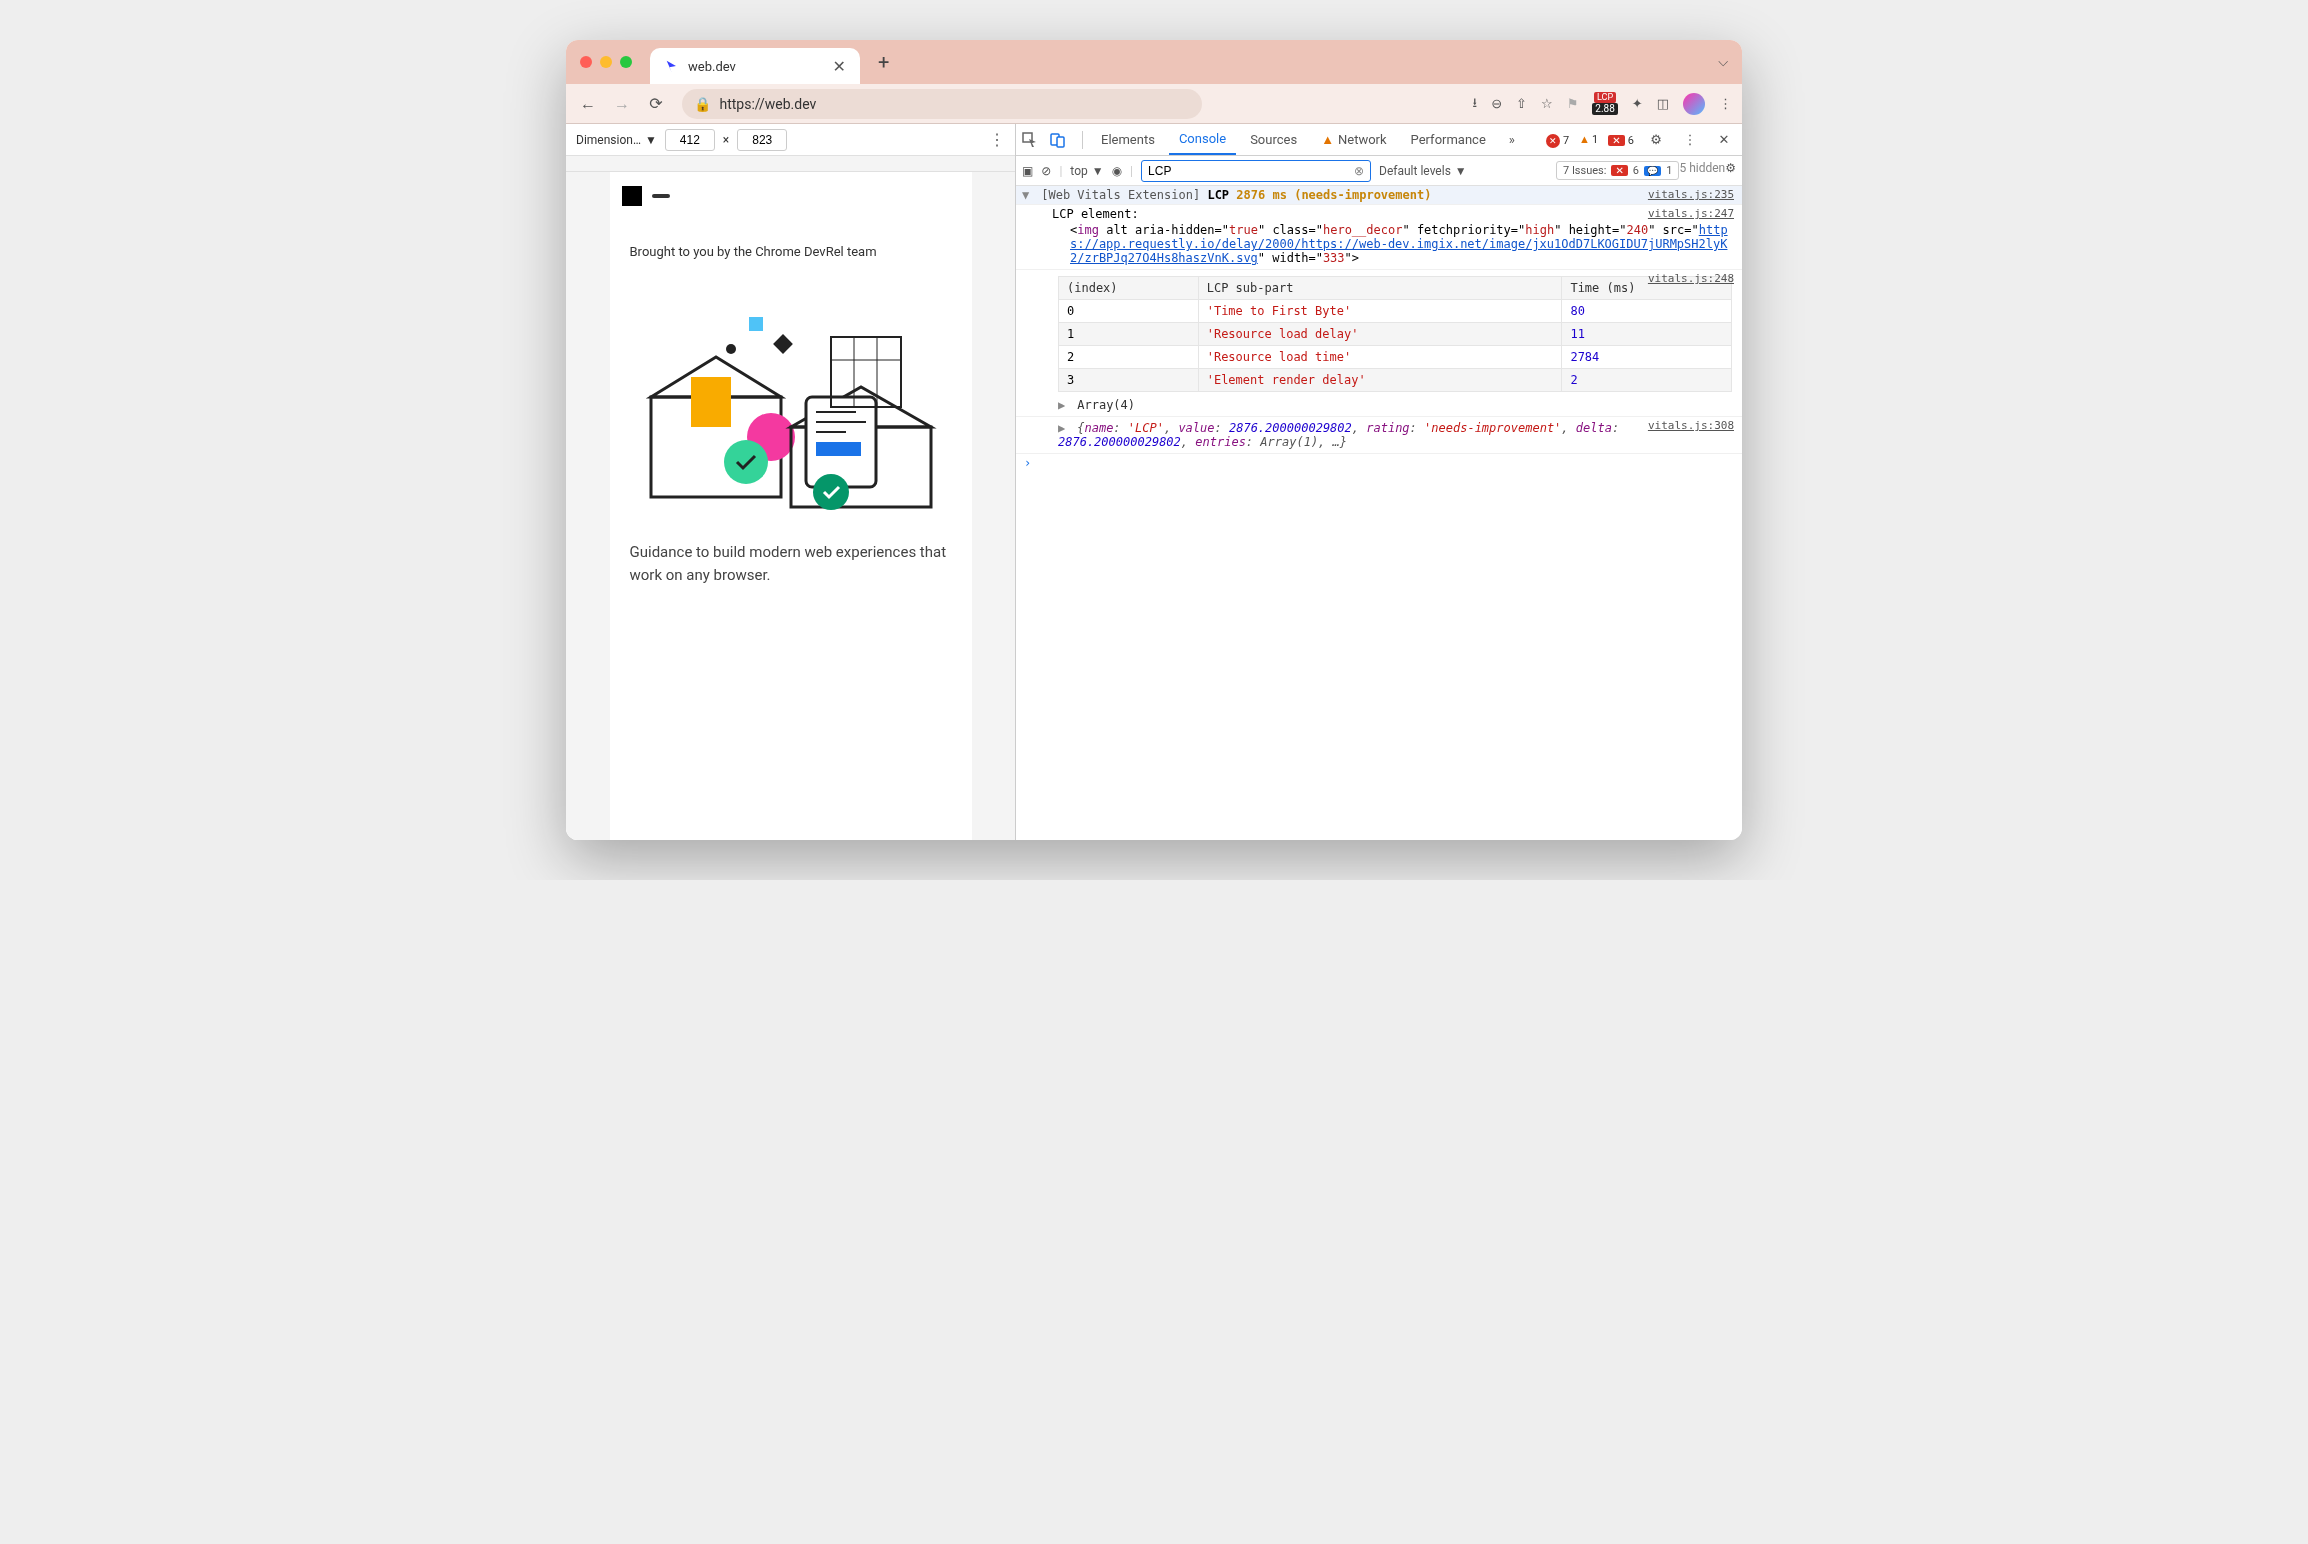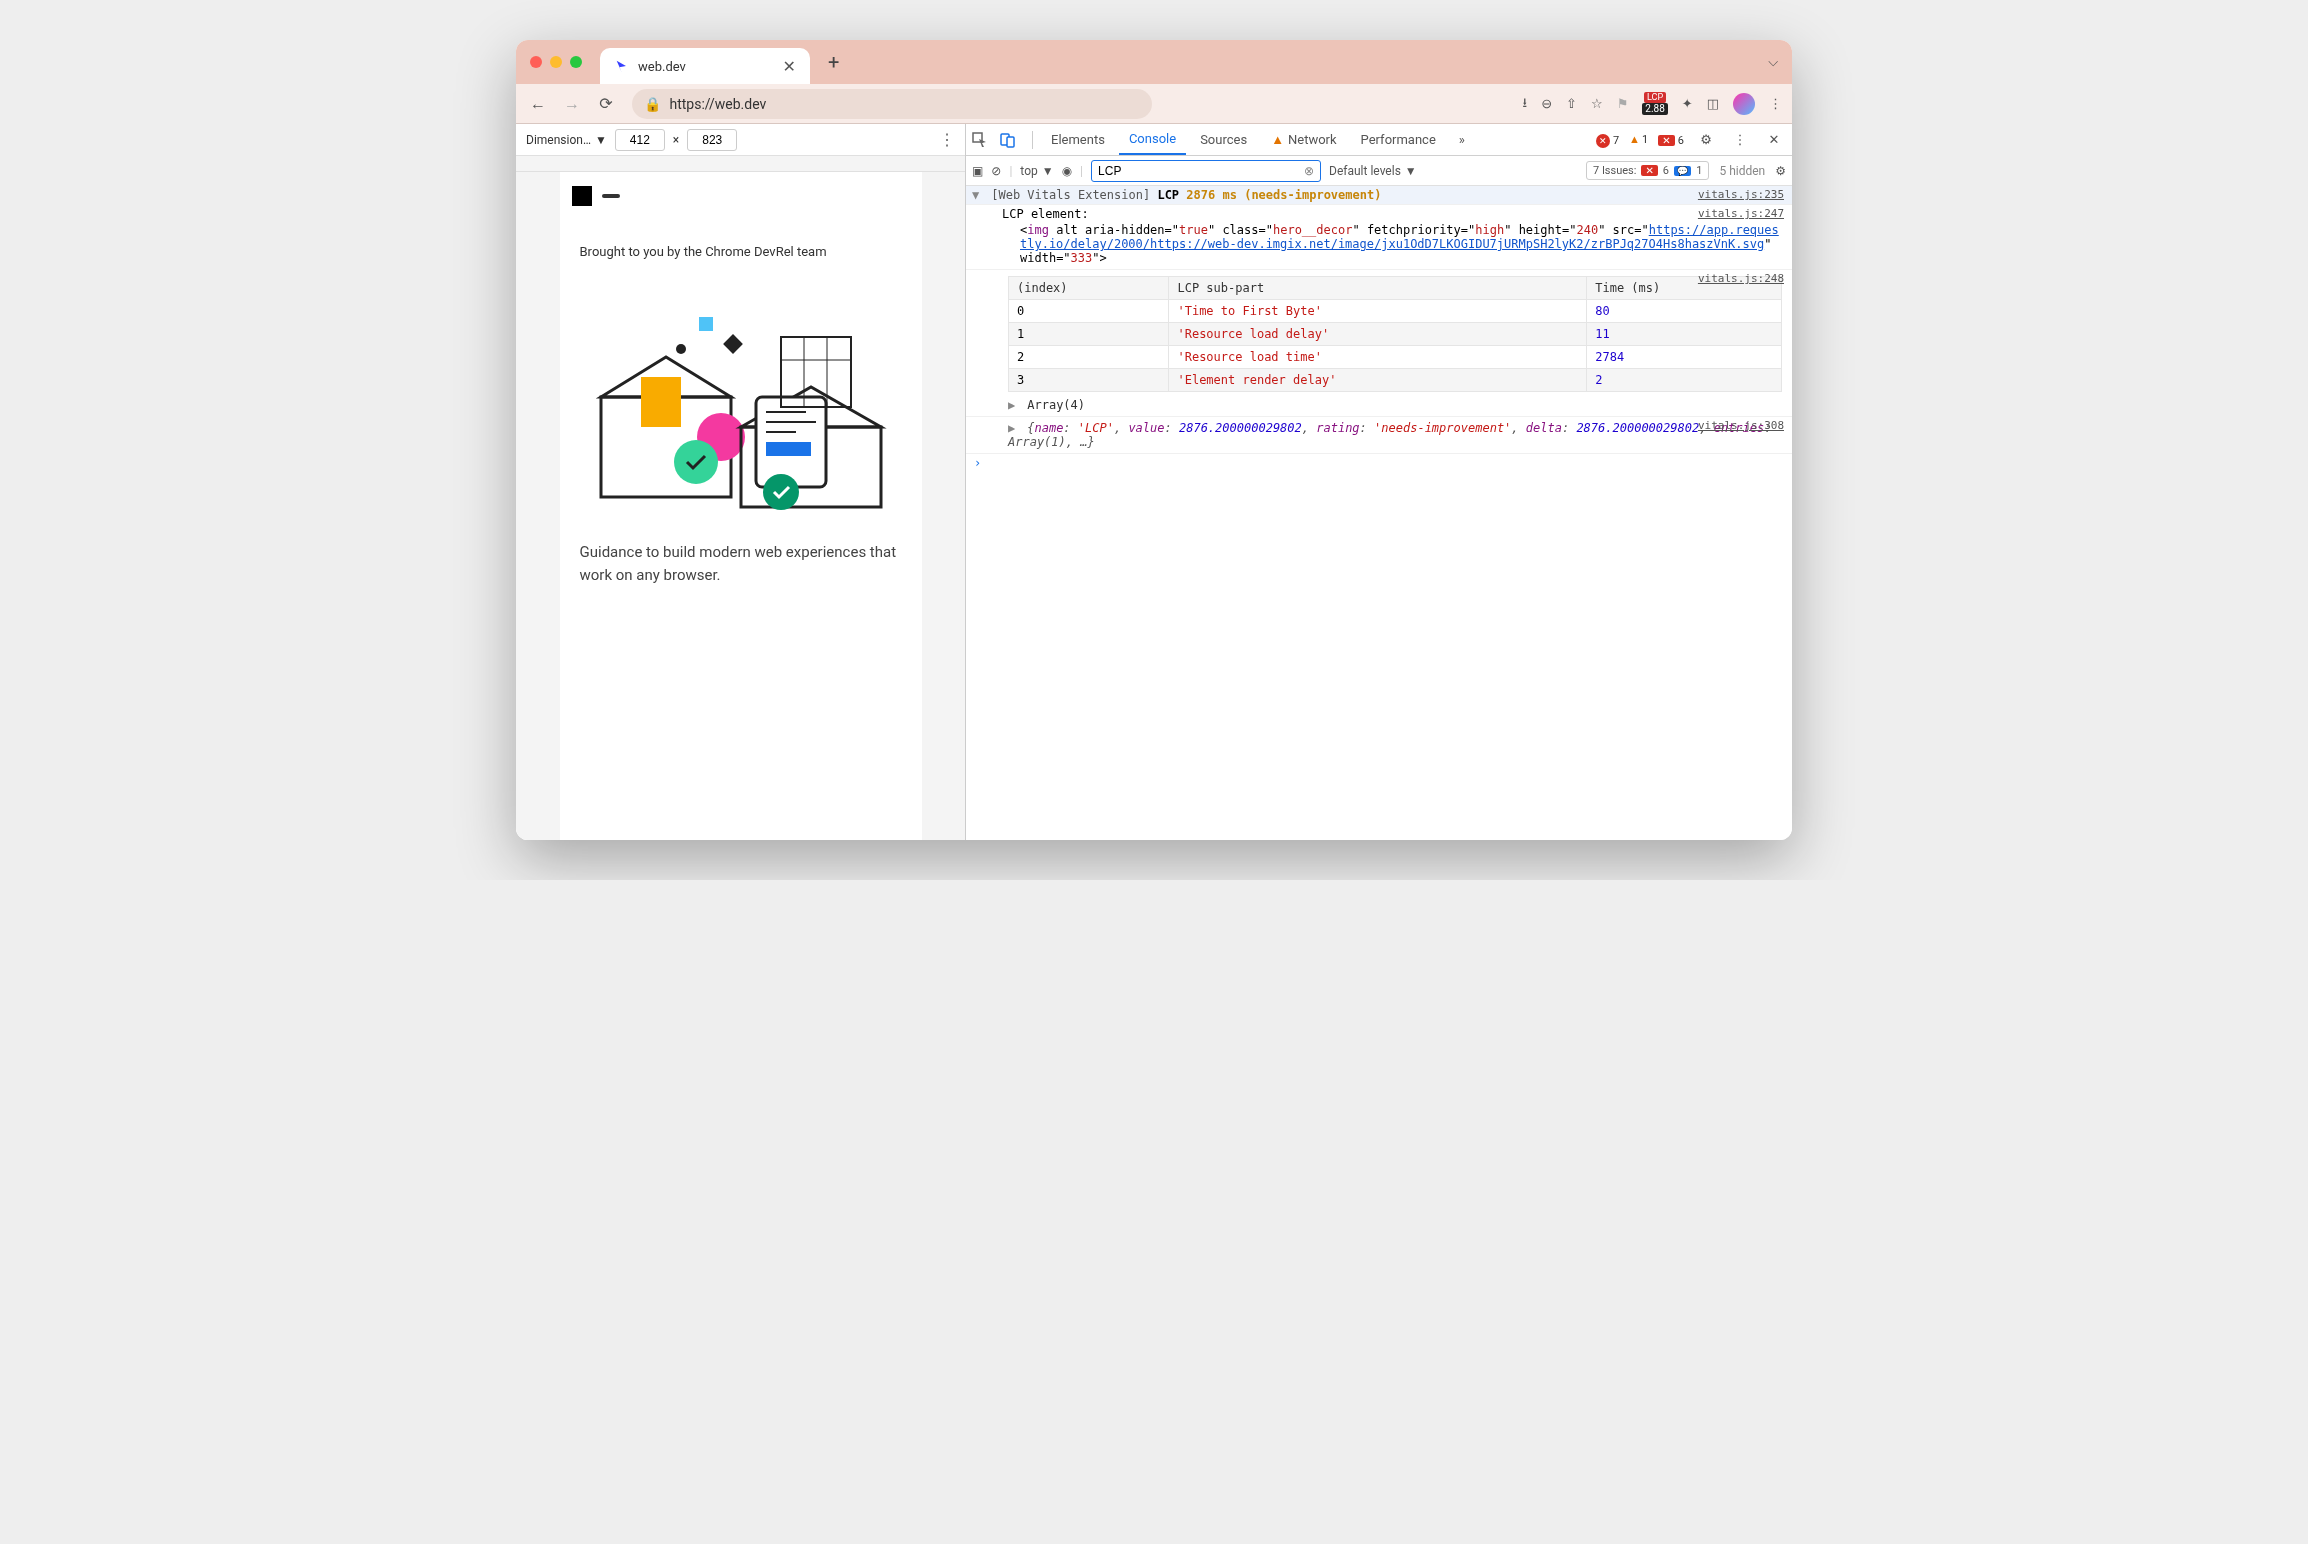--- a/index.html
+++ b/index.html
@@ -1,17 +1,17 @@
 <!DOCTYPE html>
 <html><head>
 <meta charset="utf-8">
 <style>
 * { box-sizing: border-box; margin: 0; padding: 0; }
 body { font-family: -apple-system, BlinkMacSystemFont, "Segoe UI", Roboto, sans-serif; font-size: 13px; background: #eee; }
-.window { width: 1276px; height: 800px; margin: 40px auto; background: #fff; border-radius: 12px; overflow: hidden; box-shadow: 0 20px 60px rgba(0,0,0,0.3); display: flex; flex-direction: column; }
+.window { width: 1176px; height: 800px; margin: 40px auto; background: #fff; border-radius: 12px; overflow: hidden; box-shadow: 0 20px 60px rgba(0,0,0,0.3); display: flex; flex-direction: column; }
 
 
 .titlebar { background: #edc4b8; height: 44px; display: flex; align-items: center; padding: 0 14px; gap: 8px; }
 .traffic { display: flex; gap: 8px; margin-right: 10px; }
 .dot { width: 12px; height: 12px; border-radius: 50%; }
 .dot.red { background: #ff5f57; } .dot.yellow { background: #febc2e; } .dot.green { background: #28c840; }
 .tab { background: #fff; border-radius: 10px 10px 0 0; height: 36px; display: flex; align-items: center; padding: 0 14px; gap: 8px; min-width: 210px; margin-top: 8px; }
 .tab-icon { width: 16px; height: 16px; }
 .tab-title { flex: 1; font-size: 13px; color: #333; }
 .tab-close { font-size: 16px; color: #555; cursor: pointer; }
@@ -63,21 +63,21 @@
 .badge-warn::before { content: "▲"; margin-right: 2px; }
 .badge-x { background: #d93025; color: #fff; font-size: 10px; padding: 0 4px; border-radius: 2px; }
 .count { font-size: 11px; color: #333; }
 
 
 .con-bar { height: 30px; border-bottom: 1px solid #e0e0e0; display: flex; align-items: center; padding: 0 6px; gap: 8px; font-size: 12px; color: #555; }
 .con-bar .sel { display: flex; align-items: center; gap: 4px; border: 0; background: none; font-size: 12px; color: #555; }
 .filter-input { border: 1px solid #1a73e8; border-radius: 3px; height: 22px; padding: 0 6px; width: 230px; font-size: 12px; display: flex; align-items: center; }
 .filter-input input { border: 0; outline: 0; flex: 1; font-size: 12px; }
 .filter-clear { color: #888; cursor: pointer; }
-.con-right { margin-left: auto; display: flex; align-items: center; gap: 10px; }
+.con-right { margin-left: auto; display: flex; align-items: flex-start; }
 .issues-box { border: 1px solid #ccc; border-radius: 3px; padding: 2px 6px; display: flex; align-items: center; gap: 5px; font-size: 11px; }
 
 
 .con-body { flex: 1; overflow: auto; font-family: Menlo, Consolas, monospace; font-size: 12px; }
 .log-row { border-bottom: 1px solid #f0f0f0; padding: 2px 6px; position: relative; }
 .log-row.hl { background: #eef3fb; }
 .source-link { position: absolute; right: 8px; top: 2px; color: #555; text-decoration: underline; font-size: 11px; }
 .caret { color: #888; display: inline-block; width: 12px; }
 .wv-tag { color: #555; }
 .wv-metric { font-weight: bold; }

